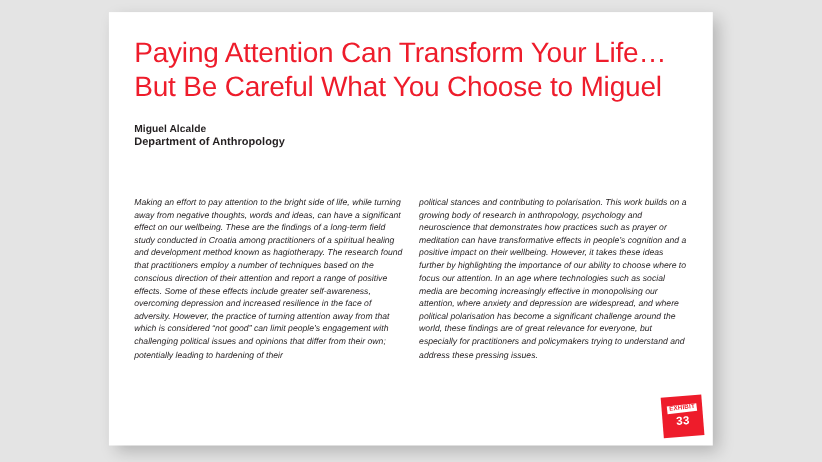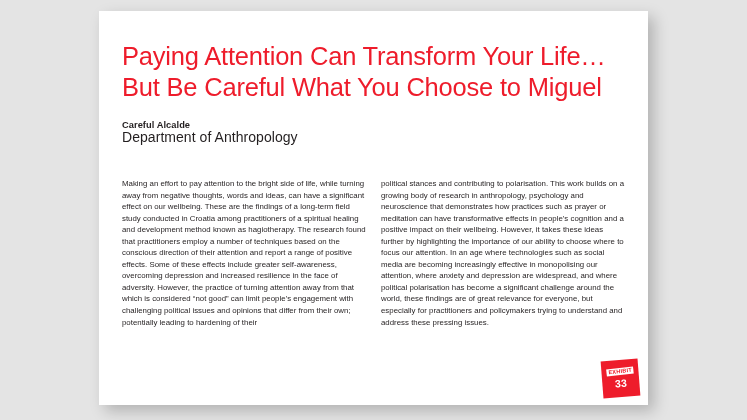--- a/index.html
+++ b/index.html
@@ -31,21 +31,21 @@
     height: 394px;
     background: #ffffff;
     box-shadow: 6px 6px 14px rgba(0,0,0,0.22);
     overflow: hidden;
   }
 
   
   .header {
     position: absolute;
     left: 23px;
-    top: 30px;
+    top: 22px;
     width: 505px;
   }
   .title {
     color: #ee1c2b;
     font-size: 25.5px;
     line-height: 31px;
     font-weight: 400;
     letter-spacing: -0.2px;
     white-space: nowrap;
     font-family: "Liberation Sans", sans-serif;
@@ -56,34 +56,35 @@
     margin-top: 17px;
     color: #231f20;
   }
   .byline .author {
     font-size: 9.3px;
     line-height: 11.5px;
     font-weight: bold;
     letter-spacing: 0.05px;
   }
   .byline .dept {
-    font-size: 14px;
+    font-size: 10px;
     line-height: 11.5px;
-    font-weight: 400;
+    font-weight: 700;
     letter-spacing: 0.05px;
   }
 
   
   .columns {
     position: absolute;
     left: 23px;
     top: 167px;
     width: 506px;
     display: flex;
     gap: 12px;
+    font-style: italic;
   }
   .col {
     width: 247px;
     flex: 0 0 247px;
   }
   .col p {
     margin: 0;
     color: #231f20;
     font-size: 7.85px;
     line-height: 11.55px;
@@ -130,21 +131,21 @@
 <div class="stage">
 
   <div class="sheet">
 
     <div class="header">
       <div class="title">
         <span class="ln">Paying Attention Can Transform Your Life…</span>
         <span class="ln">But Be Careful What You Choose to Miguel</span>
       </div>
       <div class="byline">
-        <div class="author">Careful Alcalde</div>
+        <div class="author">Miguel Alcalde</div>
         <div class="dept">Department of Anthropology</div>
       </div>
     </div>
 
     <div class="columns">
       <div class="col">
         <p>Making an effort to pay attention to the bright side of life, while turning away from negative thoughts, words and ideas, can have a significant effect on our wellbeing. These are the findings of a long-term field study conducted in Croatia among practitioners of a spiritual healing and development method known as hagiotherapy. The research found that practitioners employ a number of techniques based on the conscious direction of their attention and report a range of positive effects. Some of these effects include greater self-awareness, overcoming depression and increased resilience in the face of adversity. However, the practice of turning attention away from that which is considered “not good” can limit people’s engagement with challenging political issues and opinions that differ from their own; potentially leading to hardening of their</p>
       </div>
       <div class="col">
         <p>political stances and contributing to polarisation. This work builds on a growing body of research in anthropology, psychology and neuroscience that demonstrates how practices such as prayer or meditation can have transformative effects in people’s cognition and a positive impact on their wellbeing. However, it takes these ideas further by highlighting the importance of our ability to choose where to focus our attention. In an age where technologies such as social media are becoming increasingly effective in monopolising our attention, where anxiety and depression are widespread, and where political polarisation has become a significant challenge around the world, these findings are of great relevance for everyone, but especially for practitioners and policymakers trying to understand and address these pressing issues.</p>

